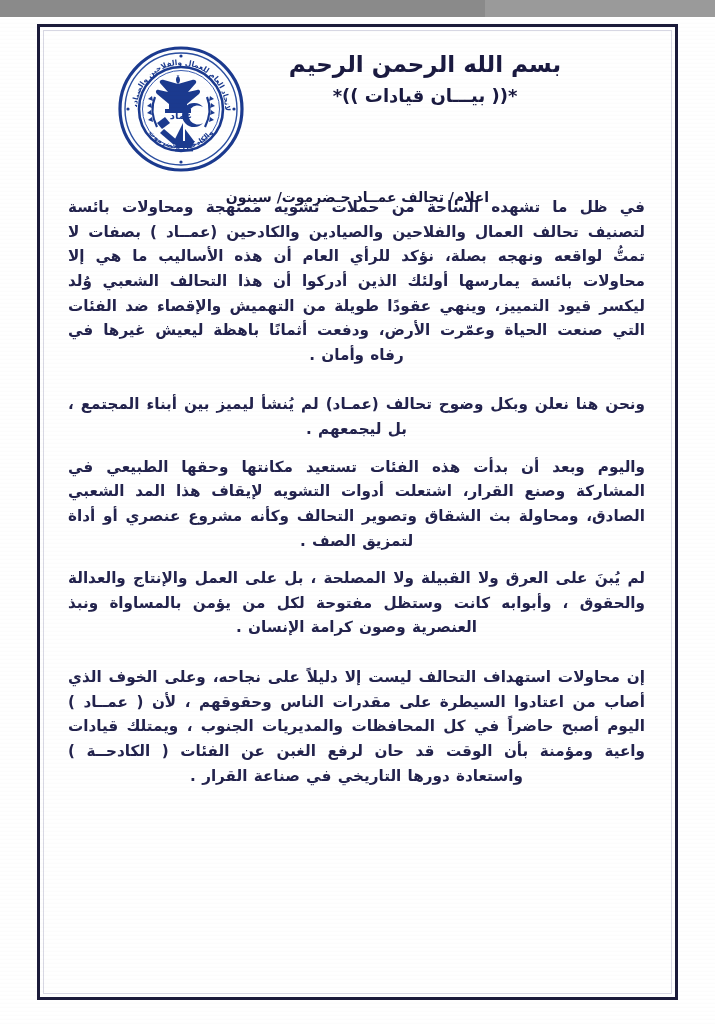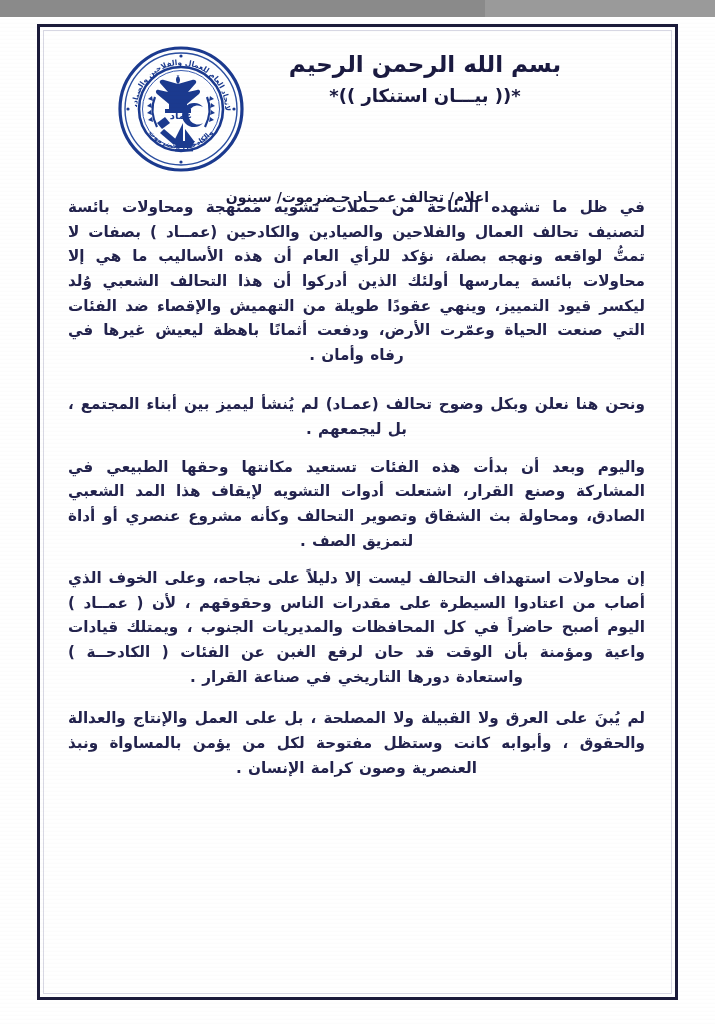--- a/index.html
+++ b/index.html
@@ -207,30 +207,30 @@
               <circle cx="64" cy="11" r="1.6"></circle>
                 <circle cx="64" cy="117" r="1.6"></circle>
               <circle cx="11" cy="64" r="1.6"></circle>
                 <circle cx="117" cy="64" r="1.6"></circle>
             </g>
           </svg>
         </div>
 
         <div class="header-titles">
           <div class="basmala">بسم الله الرحمن الرحيم</div>
-          <div class="statement-title">*(( بيـــان استنكار  ))*</div>
+          <div class="statement-title">*(( بيـــان قيادات  ))*</div>
         </div>
 
         <div class="dept-line">اعلام/ تحالف عمــاد حـضرموت/ سينون</div>
       </div>
 
       <div class="body-text">
         <p class="para gap-big">في ظل ما تشهده الساحة من حملات تشويه ممنهجة ومحاولات بائسة لتصنيف تحالف العمال والفلاحين والصيادين والكادحين (عمــاد ) بصفات لا تمتُّ لواقعه ونهجه بصلة، نؤكد للرأي العام أن هذه الأساليب ما هي إلا محاولات بائسة يمارسها أولئك الذين أدركوا أن هذا التحالف الشعبي وُلد ليكسر قيود التمييز، وينهي عقودًا طويلة من التهميش والإقصاء ضد الفئات التي صنعت الحياة وعمّرت الأرض، ودفعت أثمانًا باهظة ليعيش غيرها في رفاه وأمان .</p>
         <p class="para gap-small">ونحن هنا نعلن وبكل وضوح تحالف (عمـاد) لم يُنشأ ليميز بين أبناء المجتمع ، بل ليجمعهم .</p>
         <p class="para gap-small">واليوم وبعد أن بدأت هذه الفئات تستعيد مكانتها وحقها الطبيعي في المشاركة وصنع القرار، اشتعلت أدوات التشويه لإيقاف هذا المد الشعبي الصادق، ومحاولة بث الشقاق وتصوير التحالف وكأنه مشروع عنصري أو أداة لتمزيق الصف .</p>
+        <p class="para gap-big">لم يُبنَ على العرق ولا القبيلة ولا المصلحة ، بل على العمل والإنتاج والعدالة والحقوق ، وأبوابه كانت وستظل مفتوحة لكل من يؤمن بالمساواة ونبذ العنصرية وصون كرامة الإنسان .</p>
         <p class="para">إن محاولات استهداف التحالف ليست إلا دليلاً على نجاحه، وعلى الخوف الذي أصاب من اعتادوا السيطرة على مقدرات الناس وحقوقهم ، لأن ( عمــاد ) اليوم أصبح حاضراً في كل المحافظات والمديريات الجنوب ، ويمتلك قيادات واعية ومؤمنة بأن الوقت قد حان لرفع الغبن عن الفئات ( الكادحــة ) واستعادة دورها التاريخي في صناعة القرار .</p>
-        <p class="para gap-big">لم يُبنَ على العرق ولا القبيلة ولا المصلحة ، بل على العمل والإنتاج والعدالة والحقوق ، وأبوابه كانت وستظل مفتوحة لكل من يؤمن بالمساواة ونبذ العنصرية وصون كرامة الإنسان .</p>
       </div>
 
     </div>
   </div>
   <div class="grain"></div>
 </div>
 
 </body></html>

